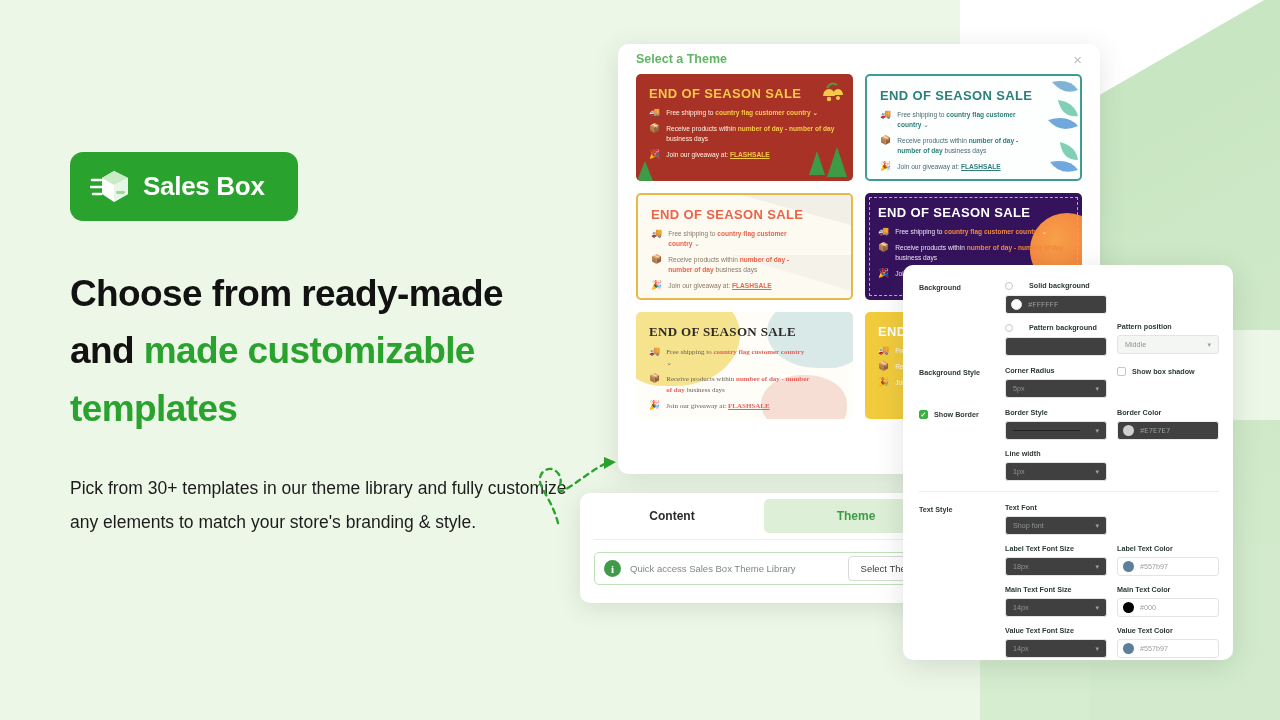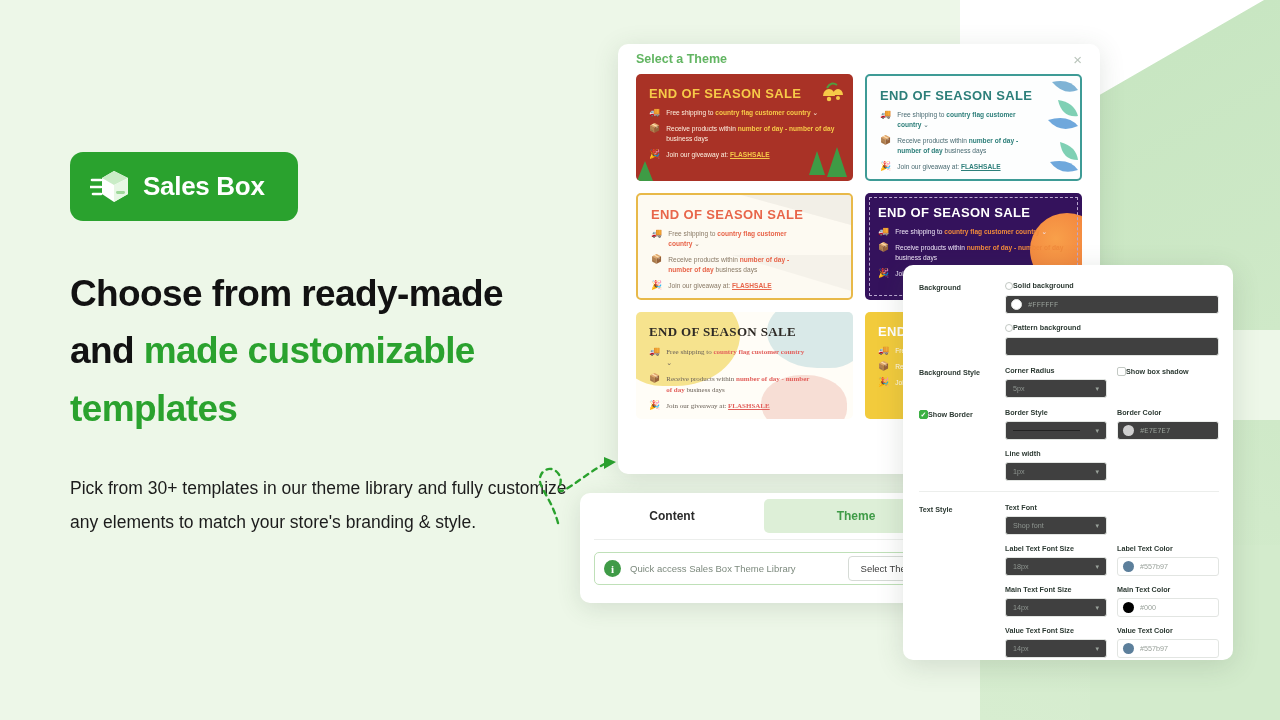--- a/index.html
+++ b/index.html
@@ -173,31 +173,31 @@
   .s-fields { flex: 1; display: flex; gap: 10px; }
   .s-col { flex: 1; min-width: 0; }
   .f-label { font-size: 7.2px; font-weight: bold; color: #2d3a33; margin-bottom: 4px; }
   .sel {
     height: 19px; border: 1px solid #e2e5e2; border-radius: 3px; background: #404040;
     display: flex; align-items: center; padding: 0 7px;
     font-size: 7.2px; color: #8e9590; justify-content: space-between; cursor: pointer;
   }
   .sel.disabled { background: #f4f6f4; }
   .chev { font-size: 7px; color: #9aa29b; }
-  .radio-line { display: flex; align-items: flex-end; gap: 0; margin-bottom: 5px; }
+  .radio-line { display: flex; align-items: flex-end; gap: 16px; margin-bottom: 5px; }
   .radio { width: 8px; height: 8px; border: 1.2px solid #c3c9c4; border-radius: 50%; flex: 0 0 8px; }
   .radio-txt { font-size: 7.2px; font-weight: bold; color: #2d3a33; }
   .swatchbox {
     height: 19px; border: 1px solid #e2e5e2; border-radius: 3px;
     display: flex; align-items: center; gap: 6px; padding: 0 5px; background: #fff;
   }
   .swatchbox.grey { background: #404040; border-color: #eceeec; font-family: Liberation Mono, monospace; }
   .dot { width: 11px; height: 11px; border-radius: 50%; flex: 0 0 11px; }
   .hexval { font-size: 7.2px; color: #9aa29b; }
-  .chk-line { display: flex; align-items: center; margin-bottom: 5px; }
+  .chk-line { display: flex; align-items: center; gap: 6px; margin-bottom: 5px; }
   .chk {
     width: 9px; height: 9px; flex: 0 0 9px; border-radius: 2px;
     border: 1.2px solid #c3c9c4; background: #fff;
   }
   .chk.on {
     background: #3cb043; border-color: #3cb043; color: #fff;
     font-size: 7px; display: flex; align-items: center; justify-content: center;
   }
   .chk-txt { font-size: 7.2px; font-weight: bold; color: #2d3a33; }
   .s-divider { height: 1px; background: #eceeec; margin: 6px 0 11px; }
@@ -408,20 +408,29 @@
           <span class="hexval">#FFFFFF</span>
         </div>
         <div class="radio-line" style="margin-top:9px">
           <span class="radio"></span>
           <span class="radio-txt">Pattern background</span>
         </div>
         <div class="sel">
           <span></span>
         </div>
       </div>
+      <div class="s-col">
+        <div style="height:13px"></div>
+        <div style="height:19px"></div>
+        <div class="f-label" style="margin-top:9px">Pattern position</div>
+        <div class="sel disabled">
+          <span>Middle</span>
+          <span class="chev">▾</span>
+        </div>
+      </div>
     </div>
   </div>
 
   <div class="s-row">
     <div class="s-label">Background Style</div>
     <div class="s-fields">
       <div class="s-col">
         <div class="f-label">Corner Radius</div>
         <div class="sel">
           <span>5px</span>

